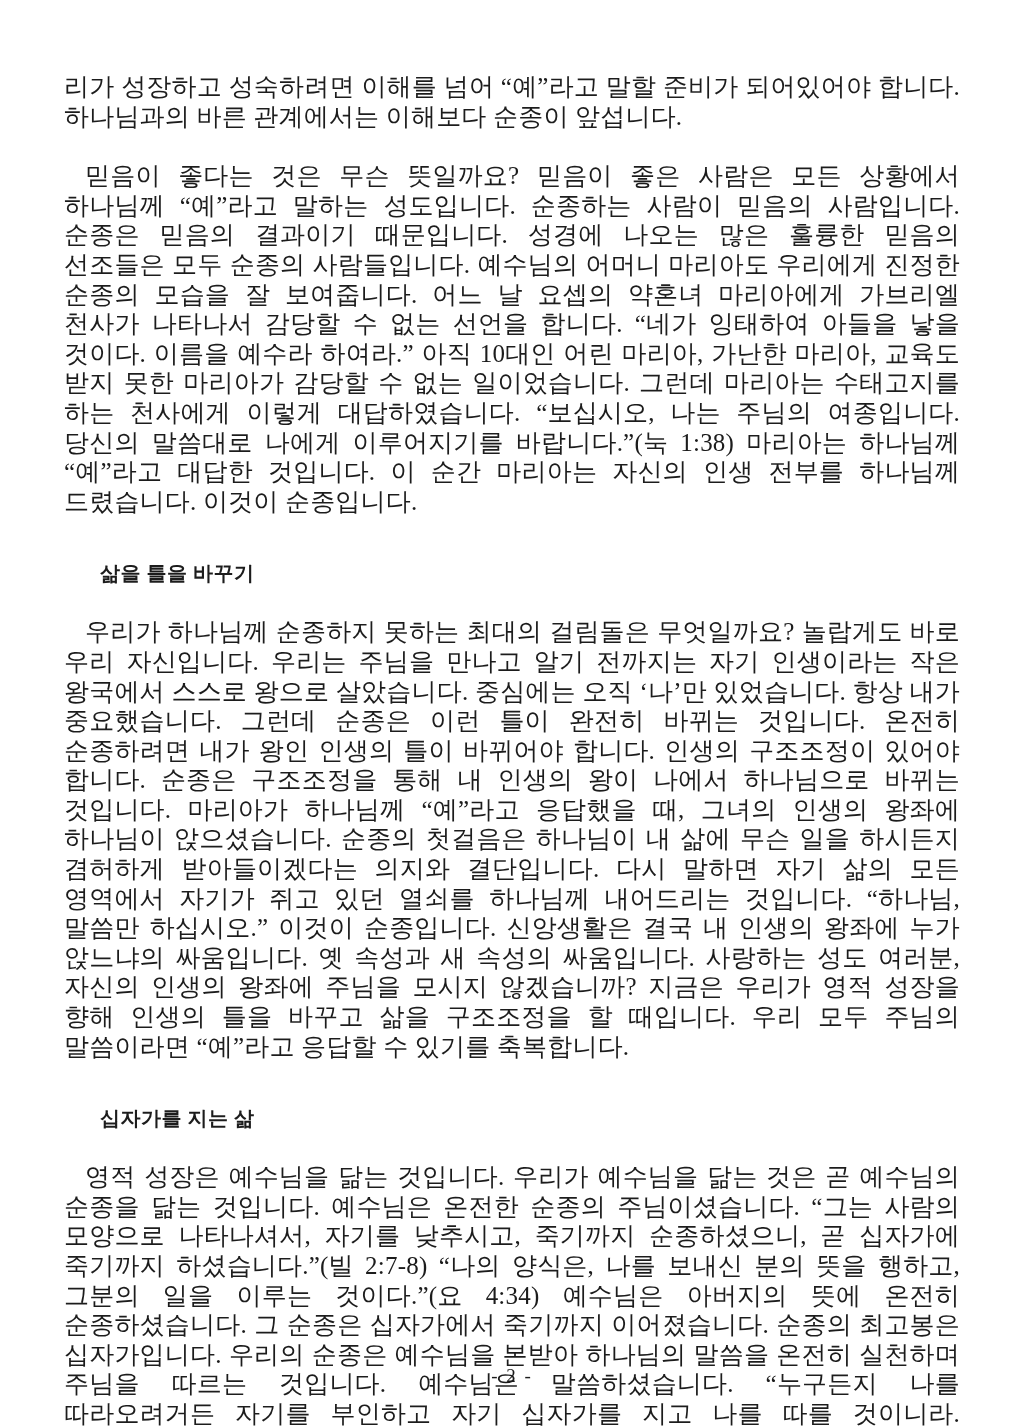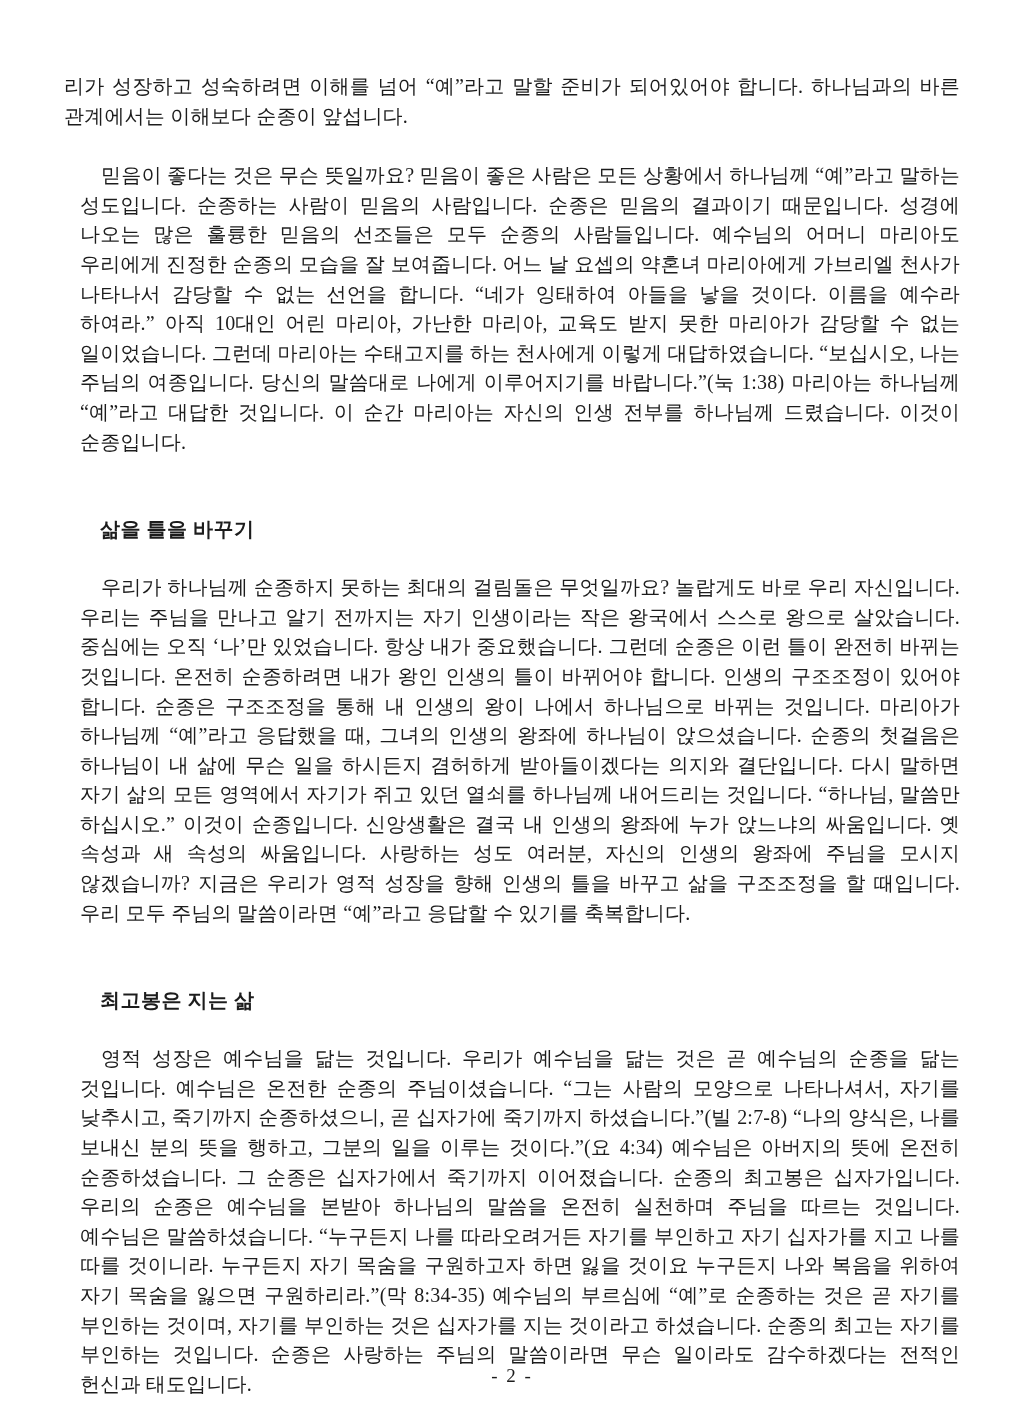--- a/index.html
+++ b/index.html
@@ -12,35 +12,35 @@
     position: relative;
     padding: 0 64px;
     overflow: hidden;
     font-family: "Liberation Serif", "DejaVu Serif", serif;
     color: #1c1c1c;
   }
   .content {
     padding-top: 72px;
   }
   .para {
-    font-size: 20px;
+    font-size: 25px;
     line-height: 29.6px;
     text-align: justify;
     text-justify: inter-word;
     word-break: keep-all;
     margin-top: 30px;
     letter-spacing: 0.2px;
   }
   .para.first { margin-top: 0; }
-  .para.indent { text-indent: 21px; margin-left: 16px; }
+  .para.indent { text-indent: 21px; }
   .heading {
     font-size: 20px;
     font-weight: bold;
     padding-left: 36px;
-    margin-top: 59px;
+    margin-top: 44px;
     margin-bottom: 28px;
     letter-spacing: 0.5px;
   }
   .u {
     text-underline-offset: 3px;
   }
   .footer {
     position: absolute;
     left: 0;
     right: 0;
@@ -53,17 +53,17 @@
 </style>
 </head>
 <body>
 
 <div class="page">
   <div class="content">
       <p class="para first"><span>리가 성장하고 성숙하려면 이해를 넘어 “예”라고 말할 준비가 되어있어야 합니다. 하나님과의 바른 관계에서는 이해보다 순종이 앞섭니다.</span></p>
       <p class="para indent"><span>믿음이 좋다는 것은 무슨 뜻일까요? 믿음이 좋은 사람은 모든 상황에서 하나님께 “예”라고 말하는 성도입니다. 순종하는 사람이 믿음의 사람입니다. 순종은 믿음의 결과이기 때문입니다. 성경에 나오는 많은 훌륭한 믿음의 선조들은 모두 순종의 사람들입니다. 예수님의 어머니 마리아도 우리에게 진정한 순종의 모습을 잘 보여줍니다. 어느 날 요셉의 약혼녀 마리아에게 가브리엘 천사가 나타나서 감당할 수 없는 선언을 합니다. “네가 잉태하여 아들을 낳을 것이다. 이름을 예수라 하여라.” 아직 10대인 어린 마리아, 가난한 마리아, 교육도 받지 못한 마리아가 감당할 수 없는 일이었습니다. 그런데 마리아는 수태고지를 하는 천사에게 이렇게 대답하였습니다. “보십시오, 나는 주님의 여종입니다. 당신의 말씀대로 나에게 이루어지기를 바랍니다.”(눅 1:38) 마리아는 하나님께 “예”라고 대답한 것입니다. 이 순간 마리아는 자신의 인생 전부를 하나님께 드렸습니다. 이것이 순종입니다.</span></p>
       <h2 class="heading">삶을 틀을 바꾸기</h2>
       <p class="para indent"><span>우리가 하나님께 순종하지 못하는 최대의 걸림돌은 무엇일까요? 놀랍게도 바로 우리 자신입니다. 우리는 주님을 만나고 알기 전까지는 자기 인생이라는 작은 왕국에서 </span><span class="u">스스로 왕으로</span><span> 살았습니다. 중심에는 오직 ‘나’만 있었습니다. 항상 내가 중요했습니다. 그런데 </span><span class="u">순종은</span><span> 이런 틀이 완전히 바뀌는 것입니다. 온전히 순종하려면 내가 왕인 인생의 틀이 바뀌어야 합니다. 인생의 </span><span class="u">구조조정</span><span>이 있어야 합니다. </span><span class="u">순종은 구조조정을</span><span> 통해 내 인생의 왕이 나에서 하나님으로 바뀌는 것입니다. 마리아가 하나님께 “예”라고 응답했을 때, 그녀의 인생의 왕좌에 하나님이 앉으셨습니다. 순종의 첫걸음은 하나님이 내 삶에 무슨 일을 하시든지 겸허하게 받아들이겠다는 의지와 결단입니다. 다시 말하면 자기 삶의 모든 영역에서 자기가 쥐고 있던 열쇠를 하나님께 내어드리는 것입니다. “하나님, 말씀만 하십시오.” 이것이 순종입니다. 신앙생활은 결국 내 인생의 왕좌에 누가 앉느냐의 싸움입니다. 옛 속성과 새 속성의 싸움입니다. 사랑하는 성도 여러분, 자신의 인생의 왕좌에 주님을 모시지 않겠습니까? 지금은 우리가 영적 성장을 향해 인생의 틀을 바꾸고 삶을 구조조정을 할 때입니다. 우리 모두 주님의 말씀이라면 “예”라고 응답할 수 있기를 축복합니다.</span></p>
-      <h2 class="heading">최고봉은 지는 삶</h2>
+      <h2 class="heading">십자가를 지는 삶</h2>
       <p class="para indent"><span>영적 성장은 예수님을 닮는 것입니다. 우리가 예수님을 닮는 것은 곧 예수님의 순종을 닮는 것입니다. 예수님은 온전한 순종의 주님이셨습니다. “그는 사람의 모양으로 나타나셔서, 자기를 낮추시고, 죽기까지 순종하셨으니, 곧 십자가에 죽기까지 하셨습니다.”(빌 2:7-8) “나의 양식은, 나를 보내신 분의 뜻을 행하고, 그분의 일을 이루는 것이다.”(요 4:34) 예수님은 아버지의 뜻에 온전히 순종하셨습니다. 그 순종은 십자가에서 죽기까지 이어졌습니다. 순종의 최고봉은 십자가입니다. 우리의 순종은 예수님을 본받아 하나님의 말씀을 온전히 실천하며 주님을 따르는 것입니다. 예수님은 말씀하셨습니다. “누구든지 나를 따라오려거든 자기를 부인하고 자기 십자가를 지고 나를 따를 것이니라. 누구든지 자기 목숨을 구원하고자 하면 잃을 것이요 누구든지 나와 복음을 위하여 자기 목숨을 잃으면 구원하리라.”(막 8:34-35) 예수님의 부르심에 “예”로 순종하는 것은 곧 자기를 부인하는 것이며, 자기를 부인하는 것은 십자가를 지는 것이라고 하셨습니다. 순종의 최고는 자기를 부인하는 것입니다. 순종은 사랑하는 주님의 말씀이라면 무슨 일이라도 감수하겠다는 전적인 헌신과 태도입니다.</span></p>
     </div>
   <div class="footer">- 2 -</div>
 </div>
 
 </body></html>

